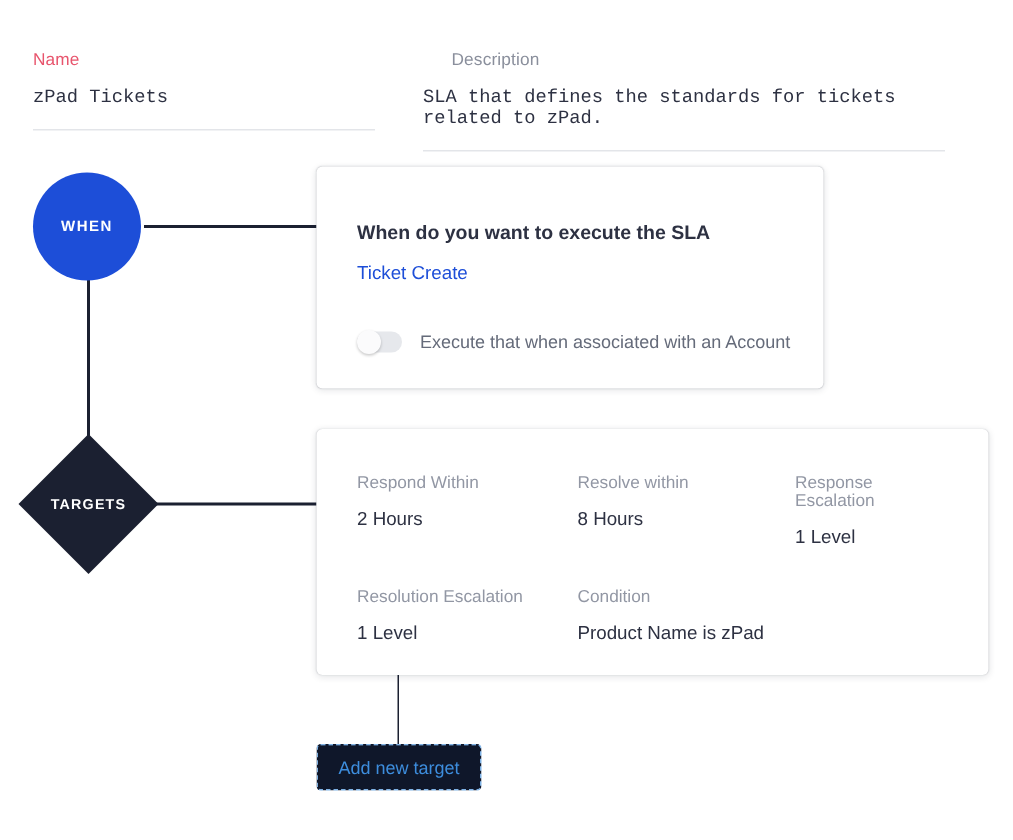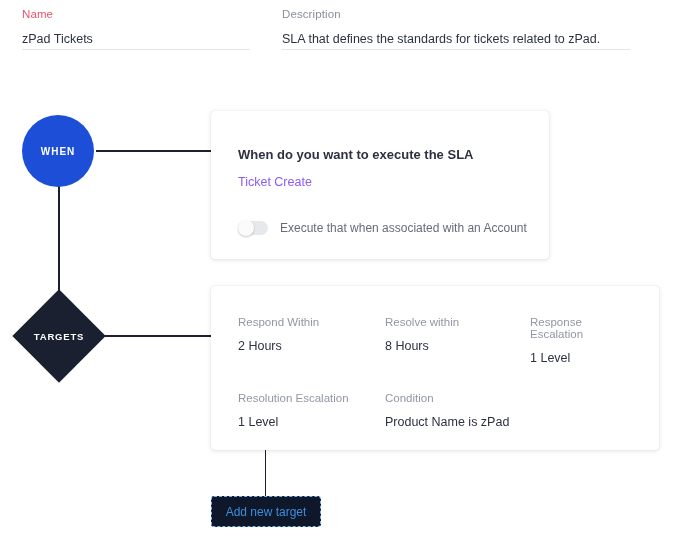--- a/index.html
+++ b/index.html
@@ -12,40 +12,41 @@
     background: #ffffff;
     font-family: "Liberation Sans", sans-serif;
     color: #2d3142;
     overflow: hidden;
     position: relative;
   }
 
   
   .header {
     position: absolute;
-    top: 8px;
+    top: 34px;
     left: 0;
     width: 675px;
     height: 60px;
   }
   .field {
     position: absolute;
   }
   .field-label {
     font-size: 11.5px;
     letter-spacing: 0.1px;
     margin-bottom: 12px;
   }
   .field-label.accent { color: #e8556d; }
-  .field-label.muted  { color: #8a8f9c; }
+  .field-label.muted  { color: #8a8f9c; margin-left: 19px; }
   .field-value {
     font-size: 12.5px;
     color: #2d3142;
-    padding-bottom: 3px;
+    padding-bottom: 14px;
     border-bottom: 1px solid #e3e5e9;
+    font-family: Liberation Mono, monospace;
   }
   #name-field { left: 22px; top: 0; width: 228px; }
   #desc-field { left: 282px; top: 0; width: 348px; }
 
   
   .flow {
     position: absolute;
     top: 95px;
     left: 0;
     width: 675px;
@@ -123,21 +124,21 @@
     position: absolute;
     left: 27px; top: 36px;
     font-size: 13px;
     font-weight: bold;
     color: #2d3142;
   }
   .card-sub {
     position: absolute;
     left: 27px; top: 64px;
     font-size: 12.5px;
-    color: #8b5cf6;
+    color: #1d4ed8;
   }
   .toggle-row {
     position: absolute;
     left: 27px; top: 110px;
     display: flex;
     align-items: center;
   }
   .toggle {
     width: 30px; height: 14px;
     border-radius: 7px;

